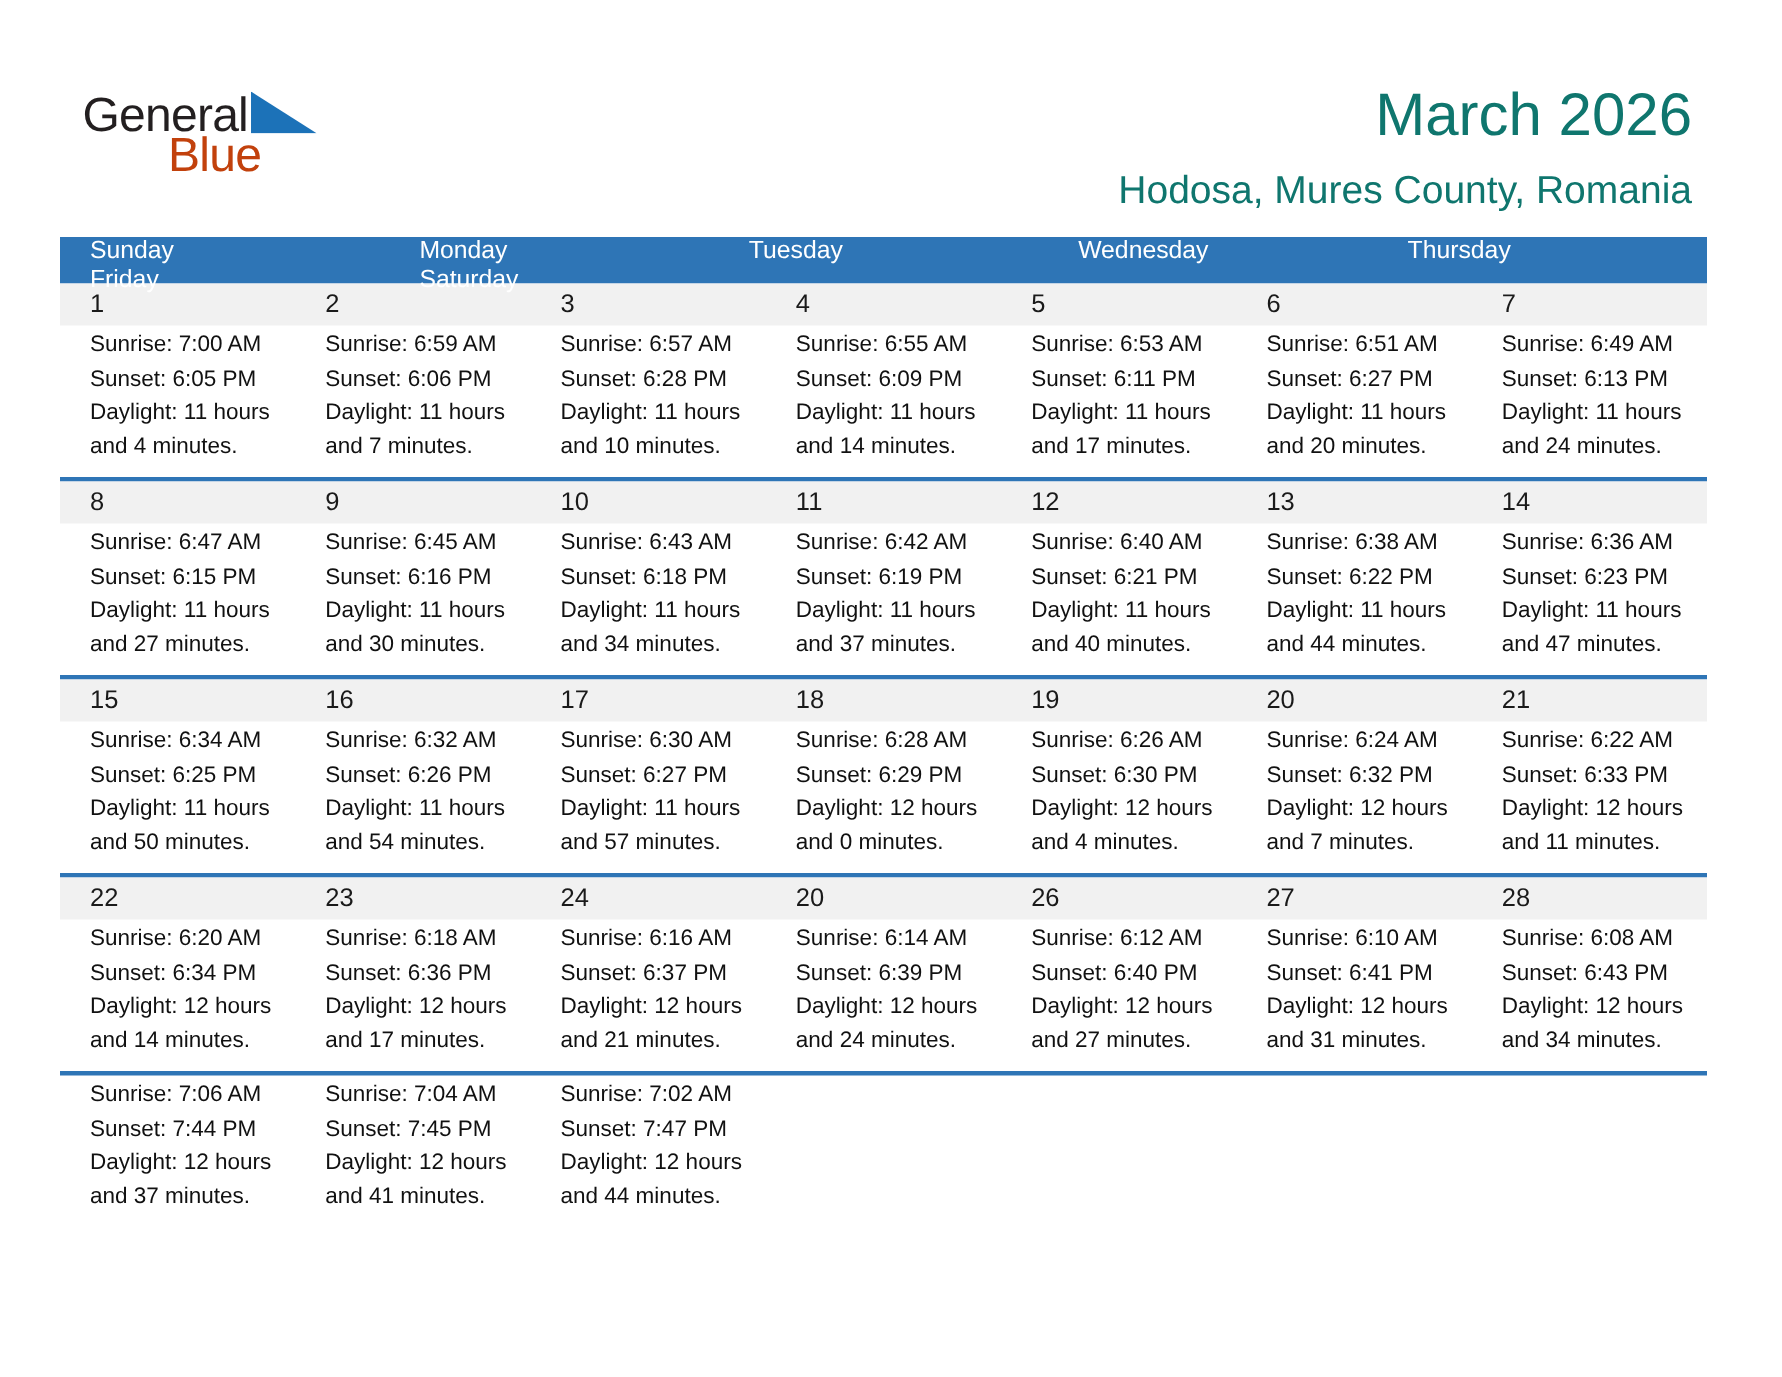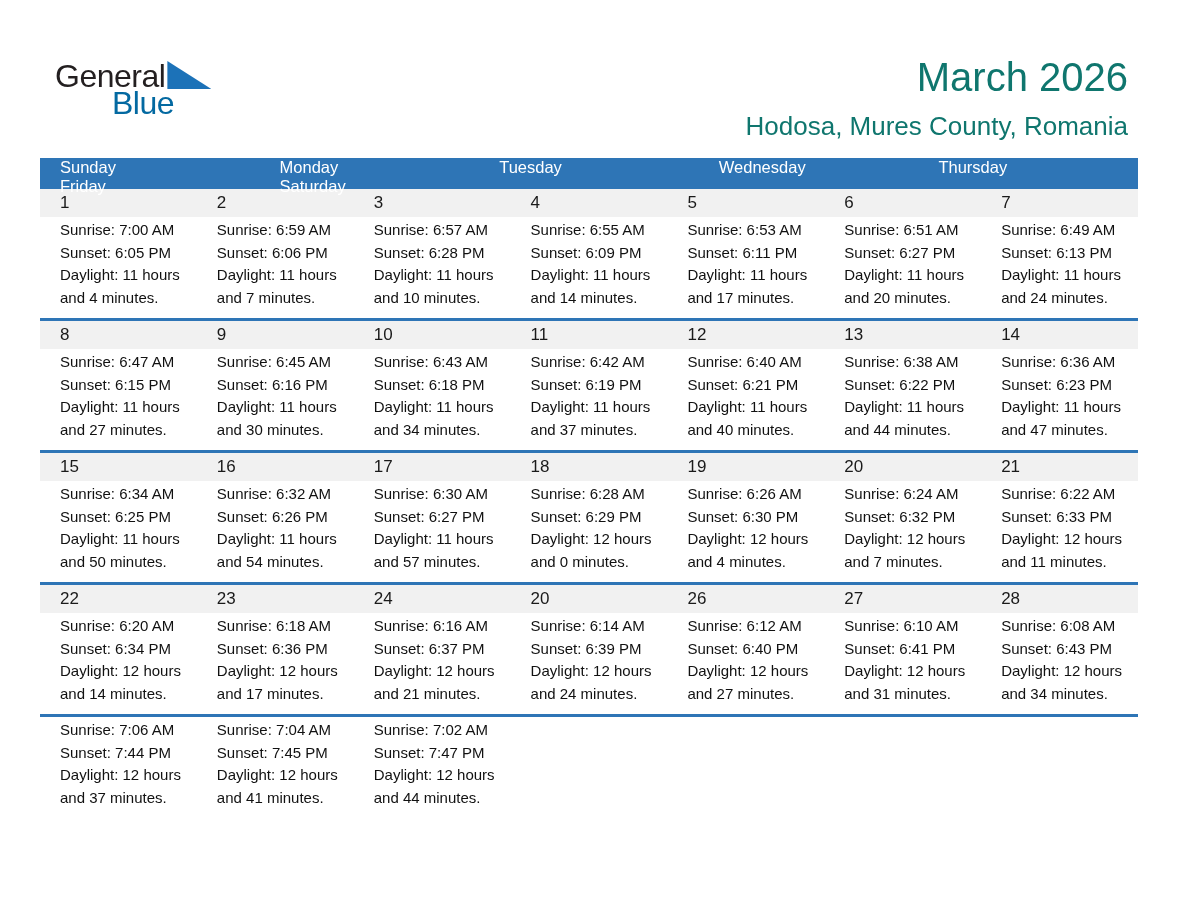--- a/index.html
+++ b/index.html
@@ -12,21 +12,21 @@
   }
   
   .logo{position:absolute;left:55px;top:60px;}
   .logo-line1{display:flex;align-items:flex-start;}
   .logo-general{font-size:32px;line-height:1;color:#231f20;letter-spacing:-0.5px;}
   .logo-triangle{
     width:44px;height:28px;margin-left:2px;margin-top:1px;
     background:#1c72b8;
     clip-path:polygon(0 0,100% 100%,0 100%);
   }
-  .logo-blue{font-size:32px;line-height:1;color:#0369a1;margin-top:-5px;padding-left:57px;letter-spacing:-0.5px;}
+  .logo-blue{font-size:32px;line-height:1;color:#c2410c;margin-top:-5px;padding-left:57px;letter-spacing:-0.5px;}
   
   .title-block{position:absolute;right:60px;top:55px;text-align:right;color:#0f766e;}
   .month-title{font-size:40px;line-height:1.1;}
   .location-subtitle{font-size:26px;margin-top:12px;}
   
   .calendar{position:absolute;left:40px;top:158px;width:1098px;}
   .weekday-row{
     display:grid;grid-template-columns:repeat(5,1fr);
     background:#2e75b6;height:31px;align-items:center;
   }

